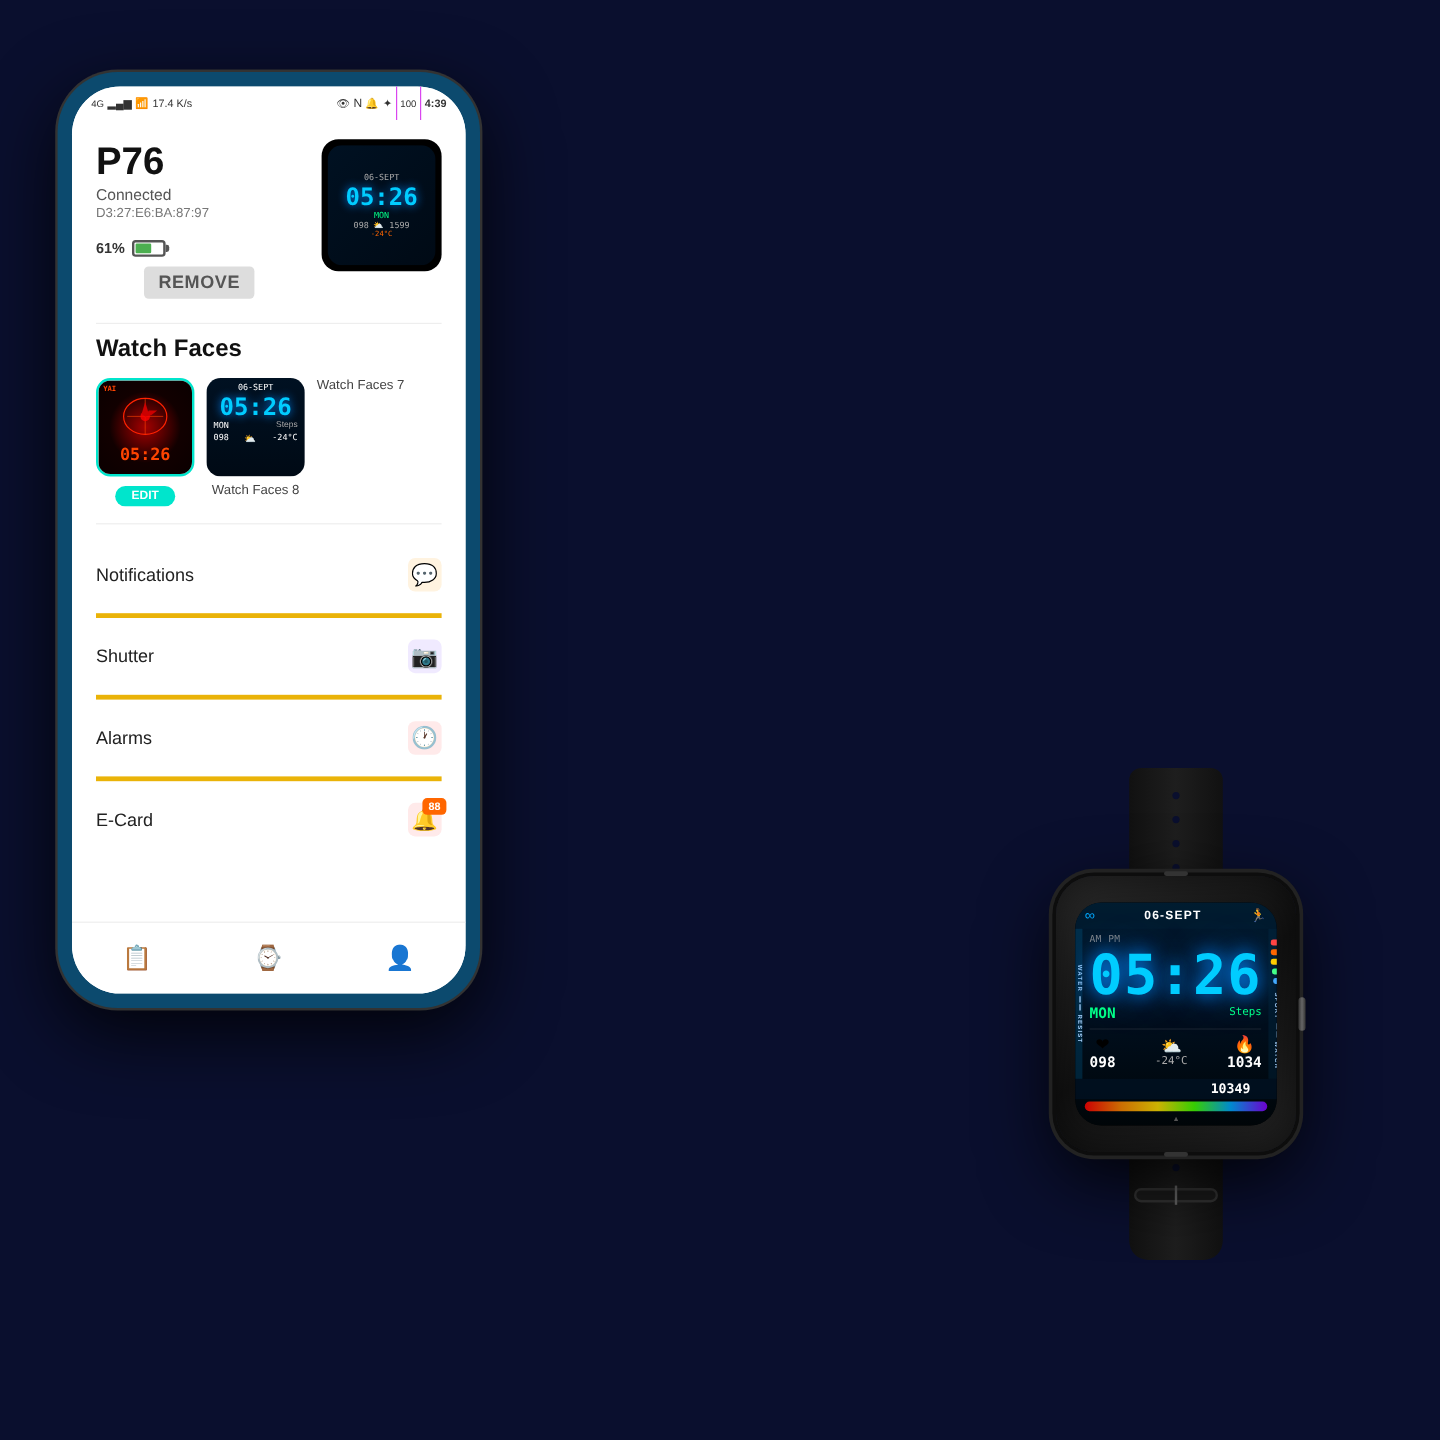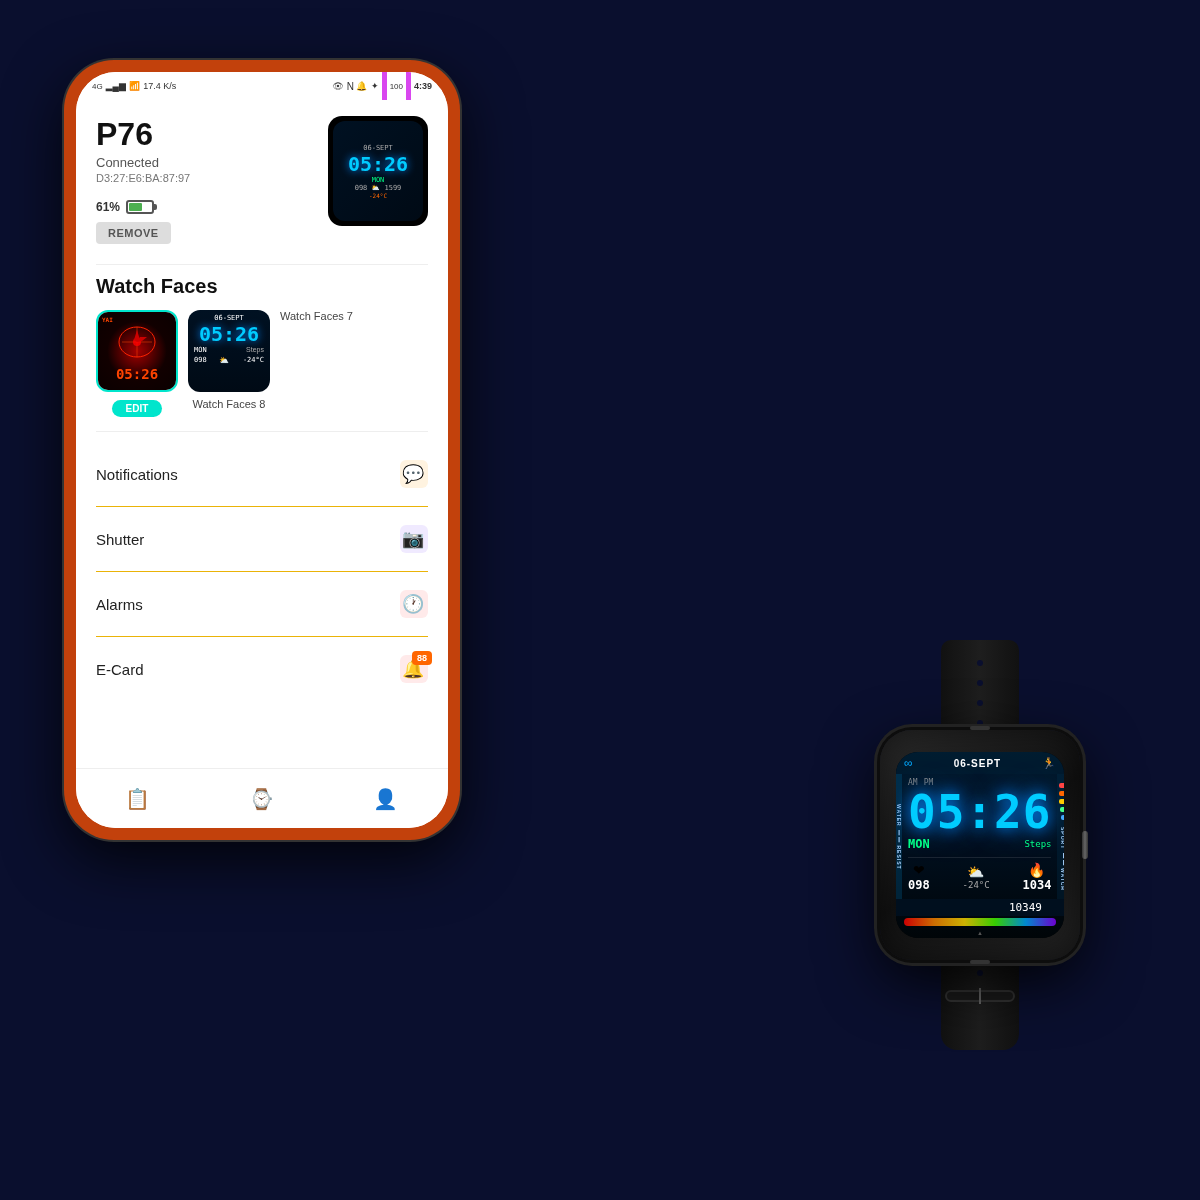--- a/index.html
+++ b/index.html
@@ -12,25 +12,25 @@
       align-items: center;
       justify-content: center;
       font-family: -apple-system, BlinkMacSystemFont, 'Segoe UI', sans-serif;
       overflow: hidden;
       position: relative;
     }
 
     
     .phone {
       position: absolute;
-      left: 64px;
+      left: 48px;
       top: 60px;
-      width: 396px;
+      width: 352px;
       height: 780px;
-      background: #c2410c;
+      background: #0c4a6e;
       border-radius: 50px;
       box-shadow: 0 0 0 2px #333, 0 20px 60px rgba(0,0,0,0.8);
       display: flex;
       flex-direction: column;
       align-items: center;
       padding: 12px;
       z-index: 2;
     }
 
     .phone-inner {
@@ -131,25 +131,26 @@
       width: 60%;
       background: #4caf50;
       border-radius: 1px;
     }
 
     .remove-btn {
       background: #ddd;
       border: none;
       border-radius: 4px;
       padding: 5px 12px;
-      font-size: 11px;
+      font-size: 15px;
       font-weight: 600;
       color: #555;
       cursor: pointer;
       letter-spacing: 0.5px;
+      margin-left: 40px;
     }
 
     .watch-thumbnail {
       width: 100px;
       height: 110px;
       background: #000;
       border-radius: 14px;
       overflow: hidden;
       display: flex;
       align-items: center;
@@ -217,21 +218,21 @@
     }
 
     .face-red-accent { background: linear-gradient(135deg, #1a0a0a, #2a0000); }
 
     
     .menu-item {
       display: flex;
       align-items: center;
       justify-content: space-between;
       padding: 18px 0;
-      border-bottom: 1px solid #eab308;
+      border-bottom: 4px solid #eab308;
       cursor: pointer;
     }
 
     .menu-item-label {
       font-size: 15px;
       font-weight: 500;
       color: #222;
     }
 
     .menu-icon {
@@ -420,21 +421,21 @@
         <span style="font-size:8px">4G</span>
         <span style="font-size:9px">▂▄▆</span>
         <span>📶</span>
         <span>17.4 K/s</span>
       </div>
       <div class="status-right">
         <span>👁</span>
         <span style="font-size:10px">N</span>
         <span>🔔</span>
         <span>✦</span>
-        <span style="font-size:8px;border:5px solid #d946ef;padding:17px 3px;border-radius:2px">100</span>
+        <span style="font-size:8px;border:1px solid #d946ef;padding:17px 3px;border-radius:2px">100</span>
         <span style="font-weight:600">4:39</span>
       </div>
     </div>
 
     <div class="app-content">
 
       <div class="device-section">
         <div class="device-info">
           <div class="device-name">P76</div>
           <div class="device-status">Connected</div>
@@ -608,21 +609,21 @@
             <div style="width:8px;height:5px;background:#ff4444;border-radius:2px"></div>
             <div style="width:8px;height:5px;background:#ff6600;border-radius:2px"></div>
             <div style="width:8px;height:5px;background:#ffcc00;border-radius:2px"></div>
             <div style="width:6px;height:5px;background:#44ff88;border-radius:2px"></div>
             <div style="width:5px;height:5px;background:#44aaff;border-radius:2px"></div>
             <span style="font-size:5px;color:#aad4ff;writing-mode:vertical-rl;text-orientation:mixed;letter-spacing:1px;font-weight:700;margin-top:4px">SPORT ❙❙ WATCH</span>
           </div>
         </div>
 
         <div style="display:flex;justify-content:flex-end;padding:2px 22px 2px 0;background:rgba(0,20,40,0.6)">
-          <span style="font-size:11px;font-weight:400;color:#fff;font-family:monospace">10349</span>
+          <span style="font-size:11px;font-weight:700;color:#fff;font-family:monospace">10349</span>
         </div>
 
         <div style="height:8px;background:linear-gradient(90deg,#ff0000,#ff8800,#ffdd00,#44ff00,#00aaff,#8800ff);opacity:0.8;margin:2px 8px;border-radius:4px"></div>
 
         <div style="display:flex;justify-content:center;gap:3px;padding:2px">
           <span style="font-size:6px;color:#555">▲</span>
         </div>
       </div>
     </div>
 

